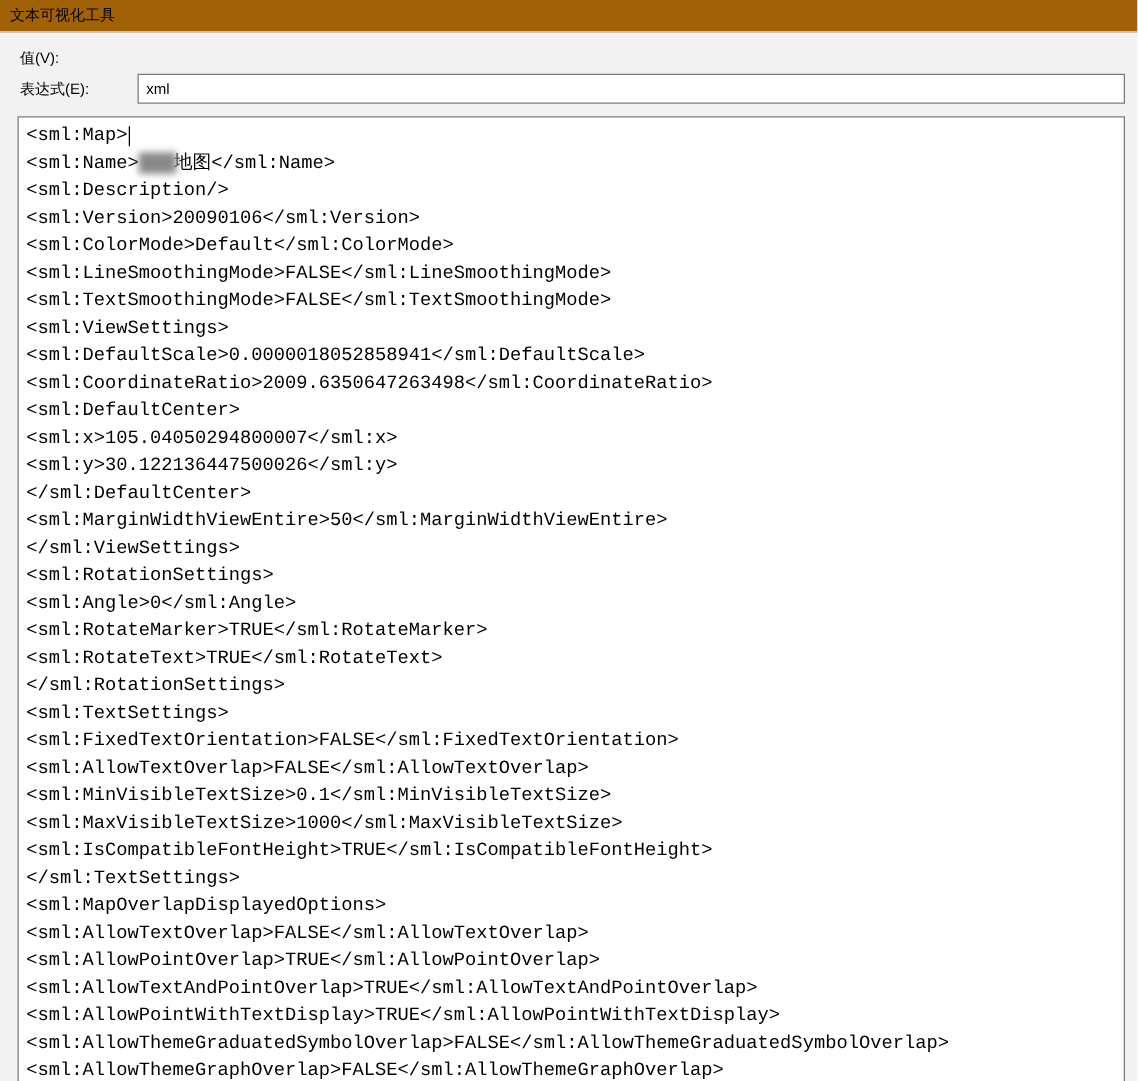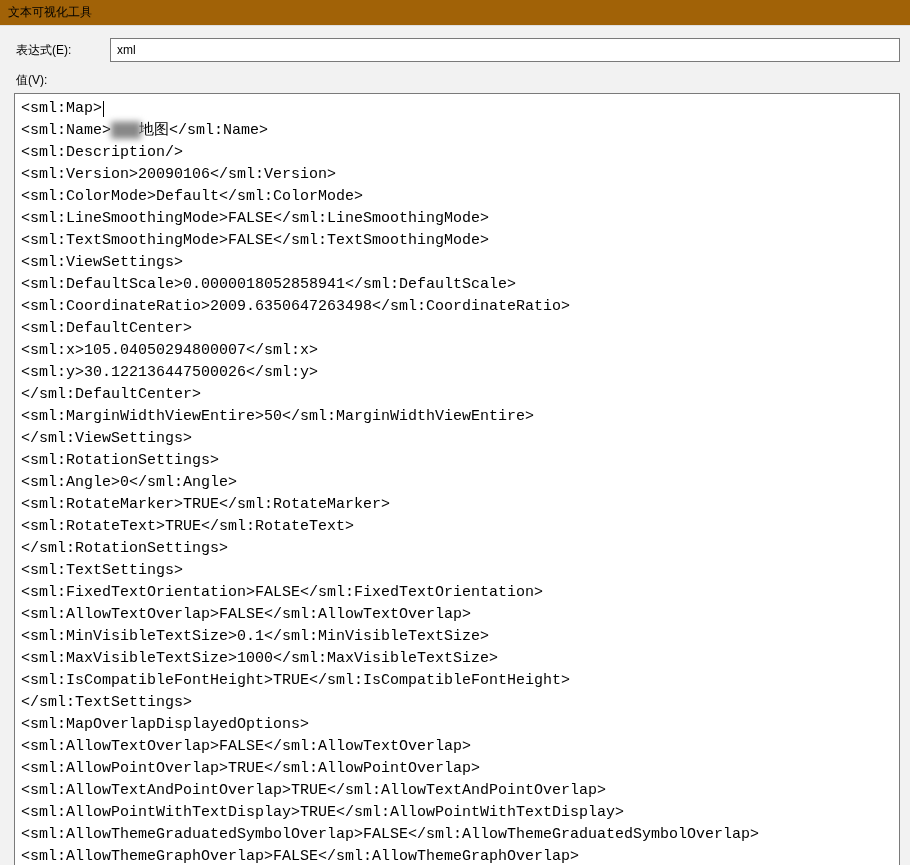--- a/index.html
+++ b/index.html
@@ -82,24 +82,24 @@
     .line-with-cursor .text {
       white-space: pre;
     }
   </style>
 </head>
 <body>
 
 <div class="window-title">文本可视化工具</div>
 
 <div class="container">
+  <div class="row" style="margin-bottom:4px;">
+    <div class="label">值(V):</div>
+  </div>
   <div class="row">
     <div class="label">表达式(E):</div>
     <input class="expression-input" type="text" value="xml" style="">
-  </div>
-  <div class="row" style="margin-bottom:4px;">
-    <div class="label">值(V):</div>
   </div>
 </div>
 
 <div class="value-area">
   <div class="xml-content" id="xml-content"><div class="line"><span class="line-with-cursor"><span class="text">&lt;sml:Map&gt;</span><span class="cursor"></span></span></div><div class="line"><span>&lt;sml:Name&gt;</span><span class="blur" style="letter-spacing: -2px;">████</span><span>地图&lt;/sml:Name&gt;</span></div><div class="line">&lt;sml:Description/&gt;</div><div class="line">&lt;sml:Version&gt;20090106&lt;/sml:Version&gt;</div><div class="line">&lt;sml:ColorMode&gt;Default&lt;/sml:ColorMode&gt;</div><div class="line">&lt;sml:LineSmoothingMode&gt;FALSE&lt;/sml:LineSmoothingMode&gt;</div><div class="line">&lt;sml:TextSmoothingMode&gt;FALSE&lt;/sml:TextSmoothingMode&gt;</div><div class="line">&lt;sml:ViewSettings&gt;</div><div class="line">&lt;sml:DefaultScale&gt;0.0000018052858941&lt;/sml:DefaultScale&gt;</div><div class="line">&lt;sml:CoordinateRatio&gt;2009.6350647263498&lt;/sml:CoordinateRatio&gt;</div><div class="line">&lt;sml:DefaultCenter&gt;</div><div class="line">&lt;sml:x&gt;105.04050294800007&lt;/sml:x&gt;</div><div class="line">&lt;sml:y&gt;30.122136447500026&lt;/sml:y&gt;</div><div class="line">&lt;/sml:DefaultCenter&gt;</div><div class="line">&lt;sml:MarginWidthViewEntire&gt;50&lt;/sml:MarginWidthViewEntire&gt;</div><div class="line">&lt;/sml:ViewSettings&gt;</div><div class="line">&lt;sml:RotationSettings&gt;</div><div class="line">&lt;sml:Angle&gt;0&lt;/sml:Angle&gt;</div><div class="line">&lt;sml:RotateMarker&gt;TRUE&lt;/sml:RotateMarker&gt;</div><div class="line">&lt;sml:RotateText&gt;TRUE&lt;/sml:RotateText&gt;</div><div class="line">&lt;/sml:RotationSettings&gt;</div><div class="line">&lt;sml:TextSettings&gt;</div><div class="line">&lt;sml:FixedTextOrientation&gt;FALSE&lt;/sml:FixedTextOrientation&gt;</div><div class="line">&lt;sml:AllowTextOverlap&gt;FALSE&lt;/sml:AllowTextOverlap&gt;</div><div class="line">&lt;sml:MinVisibleTextSize&gt;0.1&lt;/sml:MinVisibleTextSize&gt;</div><div class="line">&lt;sml:MaxVisibleTextSize&gt;1000&lt;/sml:MaxVisibleTextSize&gt;</div><div class="line">&lt;sml:IsCompatibleFontHeight&gt;TRUE&lt;/sml:IsCompatibleFontHeight&gt;</div><div class="line">&lt;/sml:TextSettings&gt;</div><div class="line">&lt;sml:MapOverlapDisplayedOptions&gt;</div><div class="line">&lt;sml:AllowTextOverlap&gt;FALSE&lt;/sml:AllowTextOverlap&gt;</div><div class="line">&lt;sml:AllowPointOverlap&gt;TRUE&lt;/sml:AllowPointOverlap&gt;</div><div class="line">&lt;sml:AllowTextAndPointOverlap&gt;TRUE&lt;/sml:AllowTextAndPointOverlap&gt;</div><div class="line">&lt;sml:AllowPointWithTextDisplay&gt;TRUE&lt;/sml:AllowPointWithTextDisplay&gt;</div><div class="line">&lt;sml:AllowThemeGraduatedSymbolOverlap&gt;FALSE&lt;/sml:AllowThemeGraduatedSymbolOverlap&gt;</div><div class="line">&lt;sml:AllowThemeGraphOverlap&gt;FALSE&lt;/sml:AllowThemeGraphOverlap&gt;</div></div>
 </div>
 
 </body></html>

